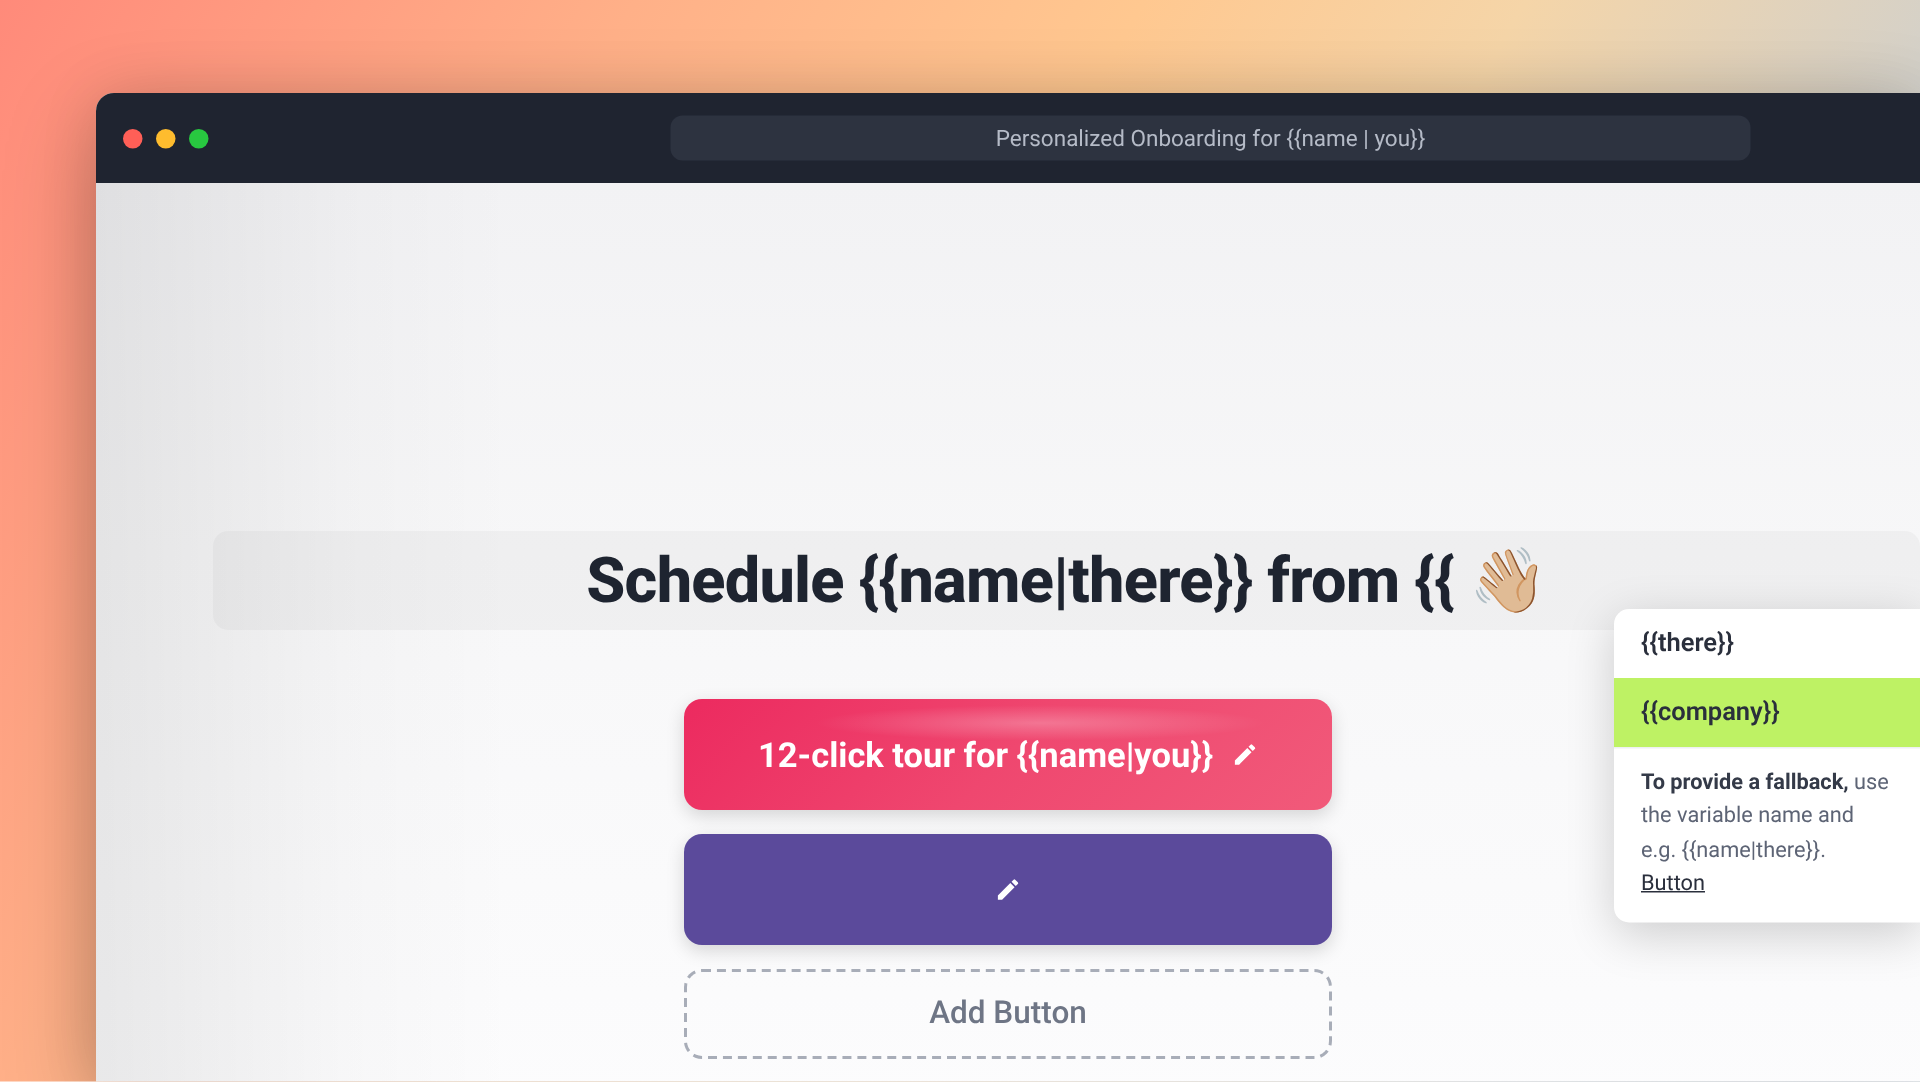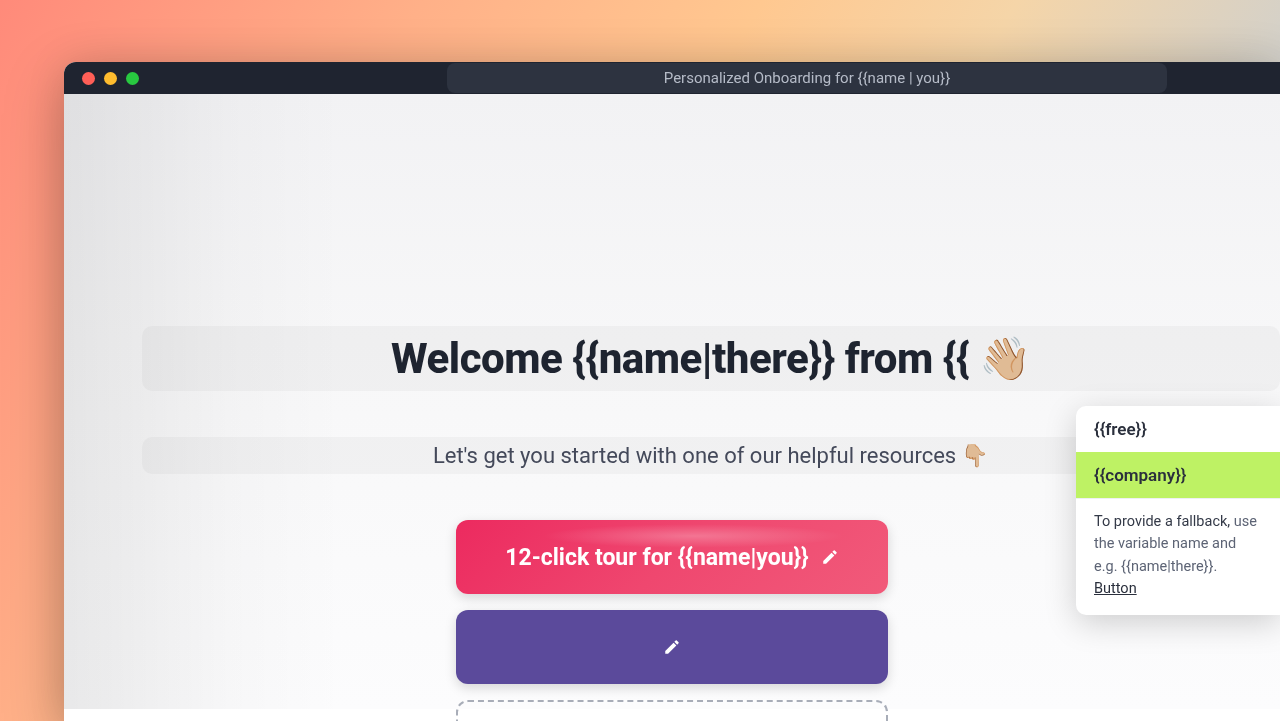--- a/index.html
+++ b/index.html
@@ -18,21 +18,21 @@
   top: 62px;
   right: 0;
   bottom: 0;
   background: #fff;
   border-radius: 12px 0 0 0;
   box-shadow: 0 20px 60px rgba(0,0,0,0.25), 0 0 40px rgba(0,0,0,0.1);
   overflow: hidden;
 }
 
 .titlebar {
-  height: 32px;
+  height: 60px;
   background: #1f2430;
   display: flex;
   align-items: center;
   padding: 0 18px;
   gap: 8px;
   text-align: center;
 }
 
 .traffic-lights {
   display: flex;
@@ -202,21 +202,21 @@
 }
 .ac-help {
   padding: 12px 18px 14px;
   font-size: 14.5px;
   line-height: 1.55;
   color: #5d6475;
   border-top: 1px solid #eef0f3;
 }
 .ac-help strong {
   color: #343a48;
-  font-weight: 400;
+  font-weight: 700;
   margin-top: 22px;
 }
 .ac-help a {
   color: #2a2f3c;
   text-decoration: underline;
 }
 </style>
 </head>
 <body>
 
@@ -232,26 +232,23 @@
       <span>Personalized Onboarding for {{name | you}}</span>
     </div>
   </div>
 
   <div class="content-area">
     <div class="content-shadow"></div>
 
     <div class="editor-content">
 
       <div class="heading-row">
-        <div class="heading-text">Welcome {{name|there}} from {{ 👋🏼</div>
+        <div class="heading-text">Schedule {{name|there}} from {{ 👋🏼</div>
       </div>
 
-      <div class="subheading-row">
-        <div class="subheading-text">Let's get you started with one of our helpful resources 👇🏼</div>
-      </div>
 
       <div class="buttons-col">
 
         <div class="cta-button cta-pink">
           <span>12-click tour for {{name|you}}</span>
           <svg class="edit-icon" viewBox="0 0 24 24">
               <path d="M3 17.25V21h3.75L17.81 9.94l-3.75-3.75L3 17.25zM20.71 7.04a1 1 0 0 0 0-1.41l-2.34-2.34a1 1 0 0 0-1.41 0l-1.83 1.83 3.75 3.75 1.83-1.83z"></path>
             </svg>
         </div>
 
@@ -264,18 +261,18 @@
         <div class="add-button-placeholder">
           <span>Add Button</span>
         </div>
 
       </div>
     </div>
   </div>
 </div>
 
 <div class="autocomplete-panel">
-  <div class="ac-item">{{free}}</div>
+  <div class="ac-item">{{there}}</div>
   <div class="ac-item selected">{{company}}</div>
   <div class="ac-help">
     <strong>To provide a fallback,</strong><span> use the variable name and e.g. {{name|there}}. </span><a href="#">Button</a>
   </div>
 </div>
 
 </body></html>

